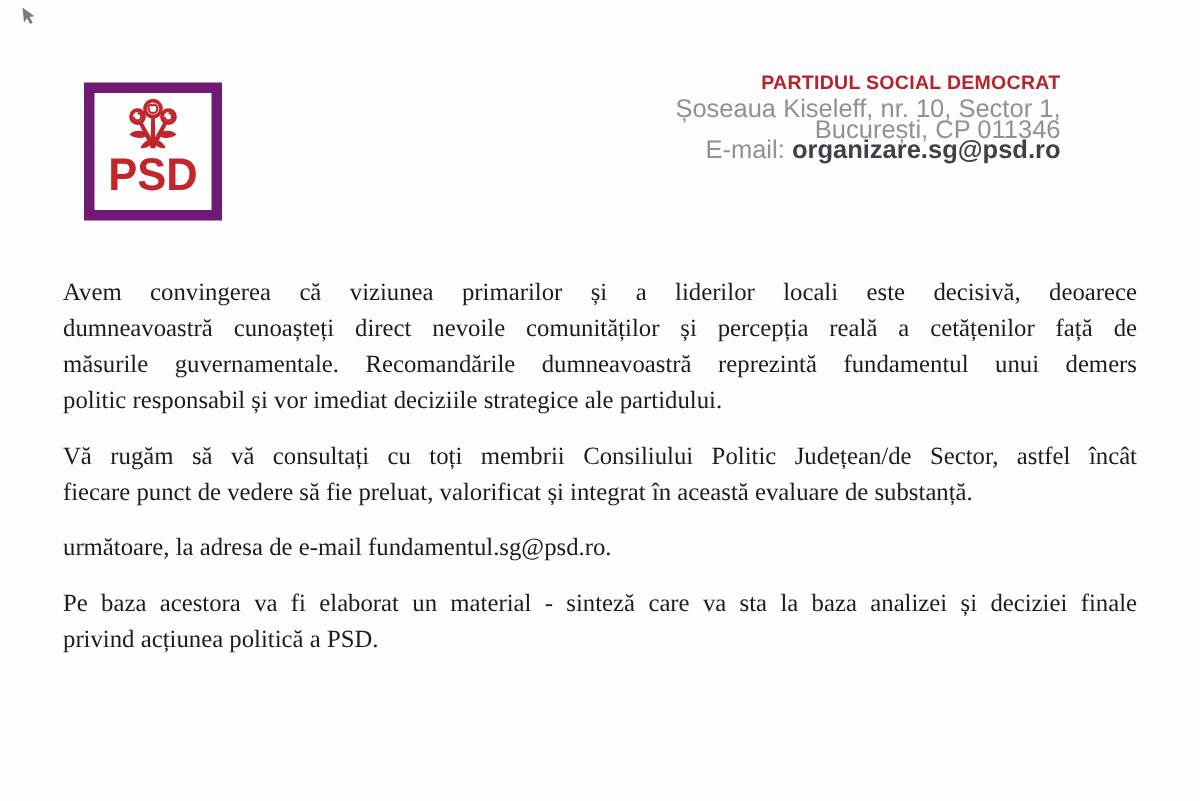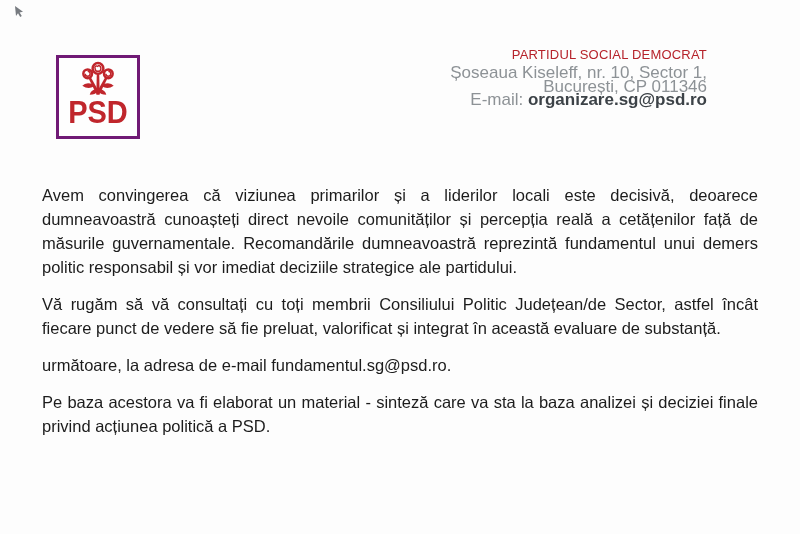--- a/index.html
+++ b/index.html
@@ -11,42 +11,42 @@
     font-family:"Liberation Sans", sans-serif;
   }
 
   
   .cursor-mark { position:absolute; left:14px; top:4px; width:10px; height:12px; }
 
   
   .logo-box {
     position:absolute; left:56px; top:55px;
     width:78px; height:75px;
-    border:3px solid #701a75;
+    border:7px solid #701a75;
     background:#fefefe;
     display:flex; flex-direction:column; align-items:center; justify-content:flex-start;
     padding-top:3px;
   }
   .logo-rose { width:42px; height:38px; display:block; }
   .logo-text {
     font-size:29px; font-weight:700; color:#c0262c;
     line-height:30px; letter-spacing:0px; margin-top:-1px;
     transform:scaleY(1.05);
   }
 
   
   .letterhead { position:absolute; top:47px; right:93px; text-align:right; }
-  .party-name { font-size:13px; font-weight:400; color:#b6232b; letter-spacing:0.2px; margin-bottom:4px; }
+  .party-name { font-size:13px; font-weight:700; color:#b6232b; letter-spacing:0.2px; margin-bottom:4px; }
   .addr-line { font-size:17px; line-height:13.5px; color:#8d9296; }
   .email-label { color:#8d9296; font-weight:400;margin-top:36px; }
   .email-strong { color:#3c4247; font-weight:700; }
 
   
   .letter-body { position:absolute; left:42px; top:183px; width:716px; color:#1c1c1c; }
-  .para { margin:0 0 13px 0; }
+  .para { margin:0 0 13px 0;font-family:Liberation Serif, serif; }
   .line { font-size:16.5px; line-height:24px; }
   .just { text-align:justify; text-align-last:justify; }
 </style>
 </head>
 <body>
 
 <div class="page">
 
   <span class="cursor-mark">
     <svg width="10" height="12" viewBox="0 0 10 12">

